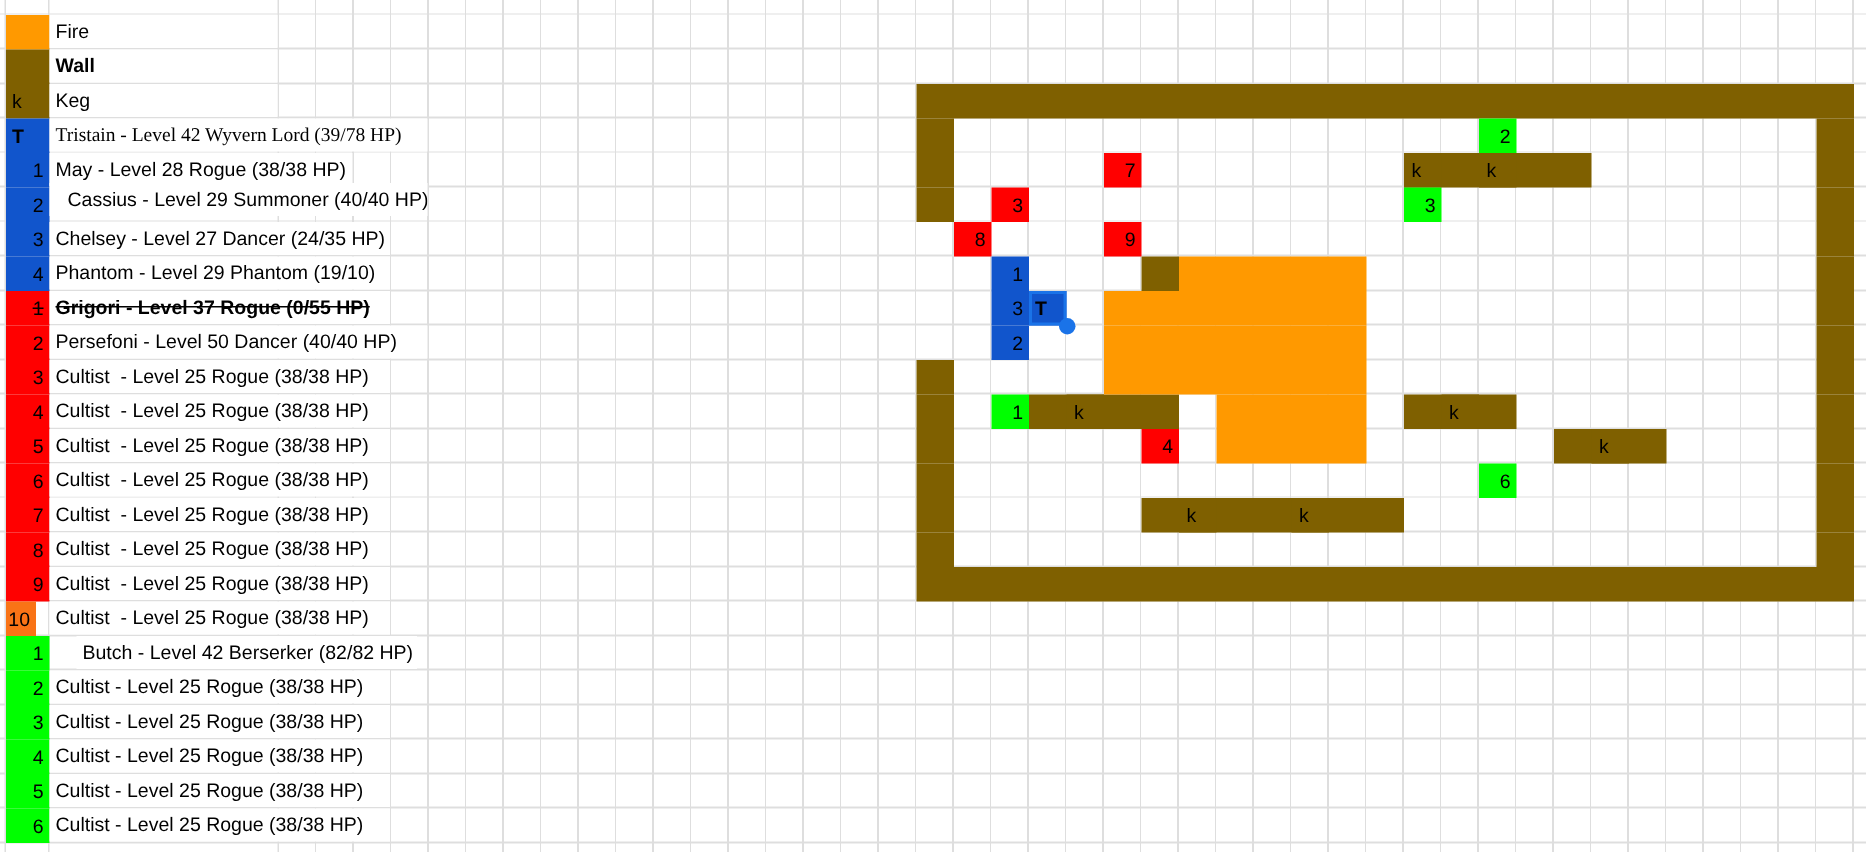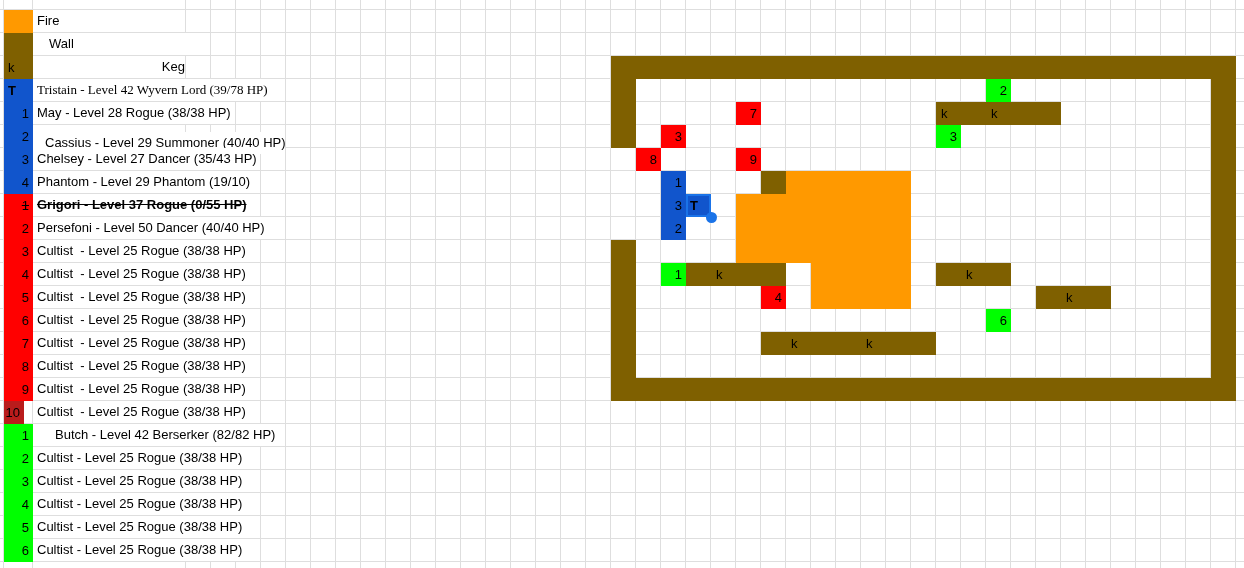--- a/index.html
+++ b/index.html
@@ -47,52 +47,52 @@
 <div class="layer" id="vlines"></div>
 <div id="mask-left"></div>
 <div class="layer" id="hlines"></div>
 <div class="vl" id="vl-a"></div>
 <div class="vl" id="vl-b"></div>
 
 <div id="legend">
     <div class="cell num" style="left: 4px; top: 10px; width: 29px; background: rgb(255, 153, 0);"></div>
     <div class="legend-label" style="left: 33px; top: 10px; width: 152px;">Fire</div>
     <div class="cell num" style="left: 4px; top: 33px; width: 29px; background: rgb(127, 96, 0);"></div>
-    <div class="legend-label" style="left: 45px; top: 33px; width: 152px;">Wall</div>
+    <div class="legend-label" style="left: 33px; top: 33px; width: 152px; font-weight: bold;">Wall</div>
     <div class="cell txt" style="left: 4px; top: 56px; width: 29px; background: rgb(127, 96, 0);">k</div>
-    <div class="legend-label" style="left: 33px; top: 56px; width: 152px; text-align: right;">Keg</div>
+    <div class="legend-label" style="left: 33px; top: 56px; width: 152px;">Keg</div>
     <div class="cell txt bold" style="left: 4px; top: 79px; width: 29px; background: rgb(17, 85, 204);">T</div>
     <div class="legend-label" style="left: 33px; top: 79px; width: 252px; font-family: Liberation Serif, serif;">Tristain - Level 42 Wyvern Lord (39/78 HP)</div>
     <div class="cell num" style="left: 4px; top: 102px; width: 29px; background: rgb(17, 85, 204);">1</div>
     <div class="legend-label" style="left: 33px; top: 102px; width: 202px;">May - Level 28 Rogue (38/38 HP)</div>
     <div class="cell num" style="left: 4px; top: 125px; width: 29px; background: rgb(17, 85, 204);">2</div>
-    <div class="legend-label" style="left: 33px; top: 132px; width: 252px; padding-left: 12px;">Cassius - Level 29 Summoner (40/40 HP)</div>
+    <div class="legend-label" style="left: 33px; top: 122px; width: 252px; padding-left: 12px;">Cassius - Level 29 Summoner (40/40 HP)</div>
     <div class="cell num" style="left: 4px; top: 148px; width: 29px; background: rgb(17, 85, 204);">3</div>
-    <div class="legend-label" style="left: 33px; top: 148px; width: 227px;">Chelsey - Level 27 Dancer (35/43 HP)</div>
+    <div class="legend-label" style="left: 33px; top: 148px; width: 227px;">Chelsey - Level 27 Dancer (24/35 HP)</div>
     <div class="cell num" style="left: 4px; top: 171px; width: 29px; background: rgb(17, 85, 204);">4</div>
     <div class="legend-label" style="left: 33px; top: 171px; width: 227px;">Phantom - Level 29 Phantom (19/10)</div>
     <div class="cell num strike" style="left: 4px; top: 194px; width: 29px; background: rgb(255, 0, 0);">1</div>
     <div class="legend-label strike" style="left: 33px; top: 194px; width: 227px; font-weight: bold;">Grigori - Level 37 Rogue (0/55 HP)</div>
     <div class="cell num" style="left: 4px; top: 217px; width: 29px; background: rgb(255, 0, 0);">2</div>
     <div class="legend-label" style="left: 33px; top: 217px; width: 252px;">Persefoni - Level 50 Dancer (40/40 HP)</div>
     <div class="cell num" style="left: 4px; top: 240px; width: 29px; background: rgb(255, 0, 0);">3</div>
     <div class="legend-label" style="left: 33px; top: 240px; width: 227px;">Cultist  - Level 25 Rogue (38/38 HP)</div>
     <div class="cell num" style="left: 4px; top: 263px; width: 29px; background: rgb(255, 0, 0);">4</div>
     <div class="legend-label" style="left: 33px; top: 263px; width: 227px;">Cultist  - Level 25 Rogue (38/38 HP)</div>
     <div class="cell num" style="left: 4px; top: 286px; width: 29px; background: rgb(255, 0, 0);">5</div>
     <div class="legend-label" style="left: 33px; top: 286px; width: 227px;">Cultist  - Level 25 Rogue (38/38 HP)</div>
     <div class="cell num" style="left: 4px; top: 309px; width: 29px; background: rgb(255, 0, 0);">6</div>
     <div class="legend-label" style="left: 33px; top: 309px; width: 227px;">Cultist  - Level 25 Rogue (38/38 HP)</div>
     <div class="cell num" style="left: 4px; top: 332px; width: 29px; background: rgb(255, 0, 0);">7</div>
     <div class="legend-label" style="left: 33px; top: 332px; width: 227px;">Cultist  - Level 25 Rogue (38/38 HP)</div>
     <div class="cell num" style="left: 4px; top: 355px; width: 29px; background: rgb(255, 0, 0);">8</div>
     <div class="legend-label" style="left: 33px; top: 355px; width: 227px;">Cultist  - Level 25 Rogue (38/38 HP)</div>
     <div class="cell num" style="left: 4px; top: 378px; width: 29px; background: rgb(255, 0, 0);">9</div>
     <div class="legend-label" style="left: 33px; top: 378px; width: 227px;">Cultist  - Level 25 Rogue (38/38 HP)</div>
-    <div class="cell num" style="left: 4px; top: 401px; width: 20px; background: #b91c1c;">10</div>
+    <div class="cell num" style="left: 4px; top: 401px; width: 20px; background: #f97316;">10</div>
     <div class="legend-label" style="left: 33px; top: 401px; width: 227px;">Cultist  - Level 25 Rogue (38/38 HP)</div>
     <div class="cell num" style="left: 4px; top: 424px; width: 29px; background: rgb(0, 255, 0);">1</div>
     <div class="legend-label" style="left: 51px; top: 424px; width: 227px;">Butch - Level 42 Berserker (82/82 HP)</div>
     <div class="cell num" style="left: 4px; top: 447px; width: 29px; background: rgb(0, 255, 0);">2</div>
     <div class="legend-label" style="left: 33px; top: 447px; width: 227px;">Cultist - Level 25 Rogue (38/38 HP)</div>
     <div class="cell num" style="left: 4px; top: 470px; width: 29px; background: rgb(0, 255, 0);">3</div>
     <div class="legend-label" style="left: 33px; top: 470px; width: 227px;">Cultist - Level 25 Rogue (38/38 HP)</div>
     <div class="cell num" style="left: 4px; top: 493px; width: 29px; background: rgb(0, 255, 0);">4</div>
     <div class="legend-label" style="left: 33px; top: 493px; width: 227px;">Cultist - Level 25 Rogue (38/38 HP)</div>
     <div class="cell num" style="left: 4px; top: 516px; width: 29px; background: rgb(0, 255, 0);">5</div>

